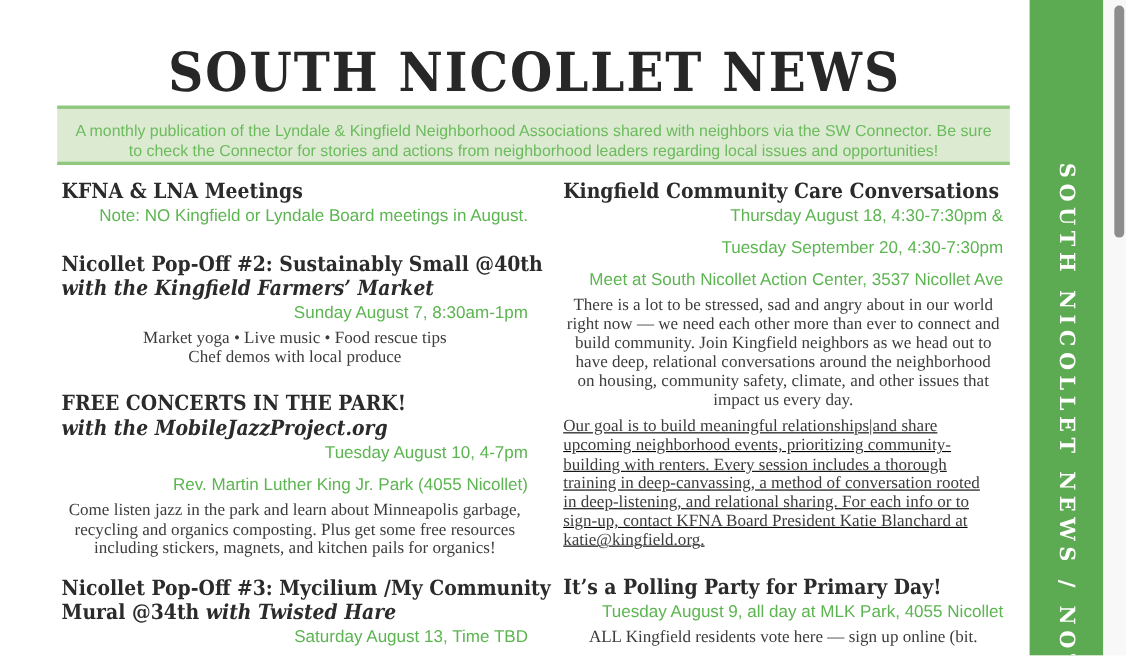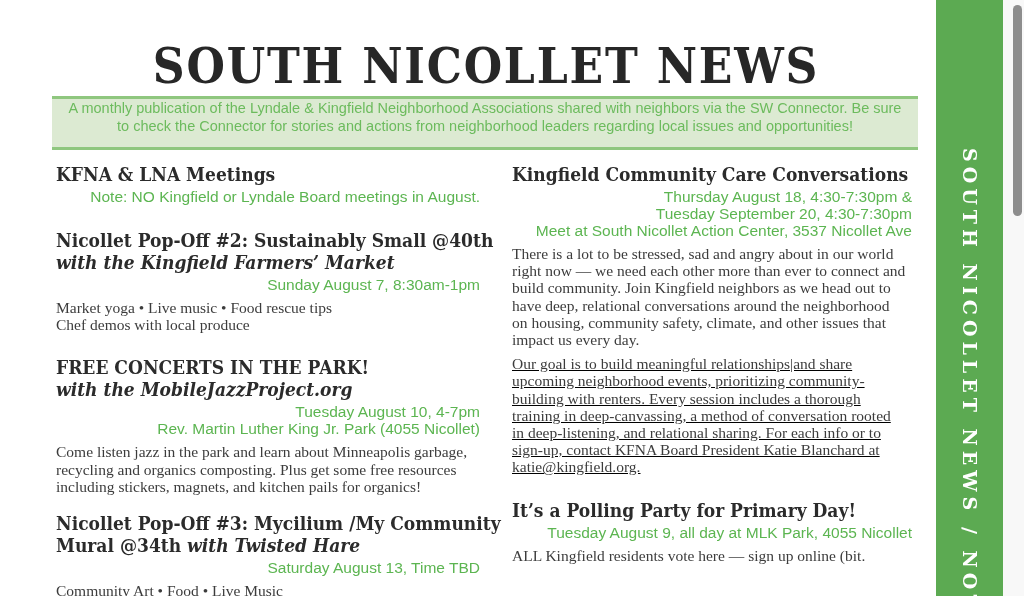--- a/index.html
+++ b/index.html
@@ -12,41 +12,41 @@
     position:absolute;top:40px;left:55px;width:862px;text-align:center;
     font-family:"DejaVu Serif", serif;font-weight:bold;font-size:49px;line-height:52px;
     letter-spacing:2px;color:#272727;transform:scaleX(0.9);transform-origin:50% 50%;
     white-space:nowrap;
   }
   .banner{
     position:absolute;left:52px;top:96px;width:866px;height:48px;
     background:var(--banner-bg,#dcead2);
     border-top:3px solid var(--banner-border,#8fc77f);
     border-bottom:3px solid var(--banner-border,#8fc77f);
-    display:flex;align-items:flex-start;justify-content:center;
+    display:flex;align-items:flex-end;justify-content:center;
   }
   .banner-text{
     width:842px;text-align:center;font-size:14.5px;line-height:18px;
     color:var(--banner-text,#6cbb5d);
   }
   .col{position:absolute;top:163px;}
   .col-left{left:56px;width:424px;}
   .col-right{left:512px;width:400px;}
   .h2{
     font-family:"DejaVu Serif", serif;font-weight:bold;font-size:19px;line-height:22px;
     color:var(--heading,#2b2b2b);white-space:nowrap;
     transform:scaleX(0.9);transform-origin:0 50%;
   }
   .h2 .it,.h2.it{font-style:italic;}
   .green{
     font-size:15.5px;line-height:17px;color:var(--green-text,#5cb551);
     margin-top:3px;white-space:nowrap;text-align:right;
   }
-  .green + .green{margin-top:0;}
-  .bodyblock{margin-top:6px;}
+  .green + .green{margin-top:12px;}
+  .bodyblock{margin-top:6px;text-align:center;}
   .para{margin-top:7px;text-decoration:underline;}
   .bodyline{
     font-family:"Liberation Serif", serif;font-size:15.5px;line-height:17.2px;
     color:var(--body-text,#3c3c3c);white-space:nowrap;
   }
   .mt-a2{margin-top:24px;}
   .mt-a3{margin-top:23px;}
   .mt-a4{margin-top:17px;}
   .mt-b2{margin-top:23px;}
   .sidebar{

